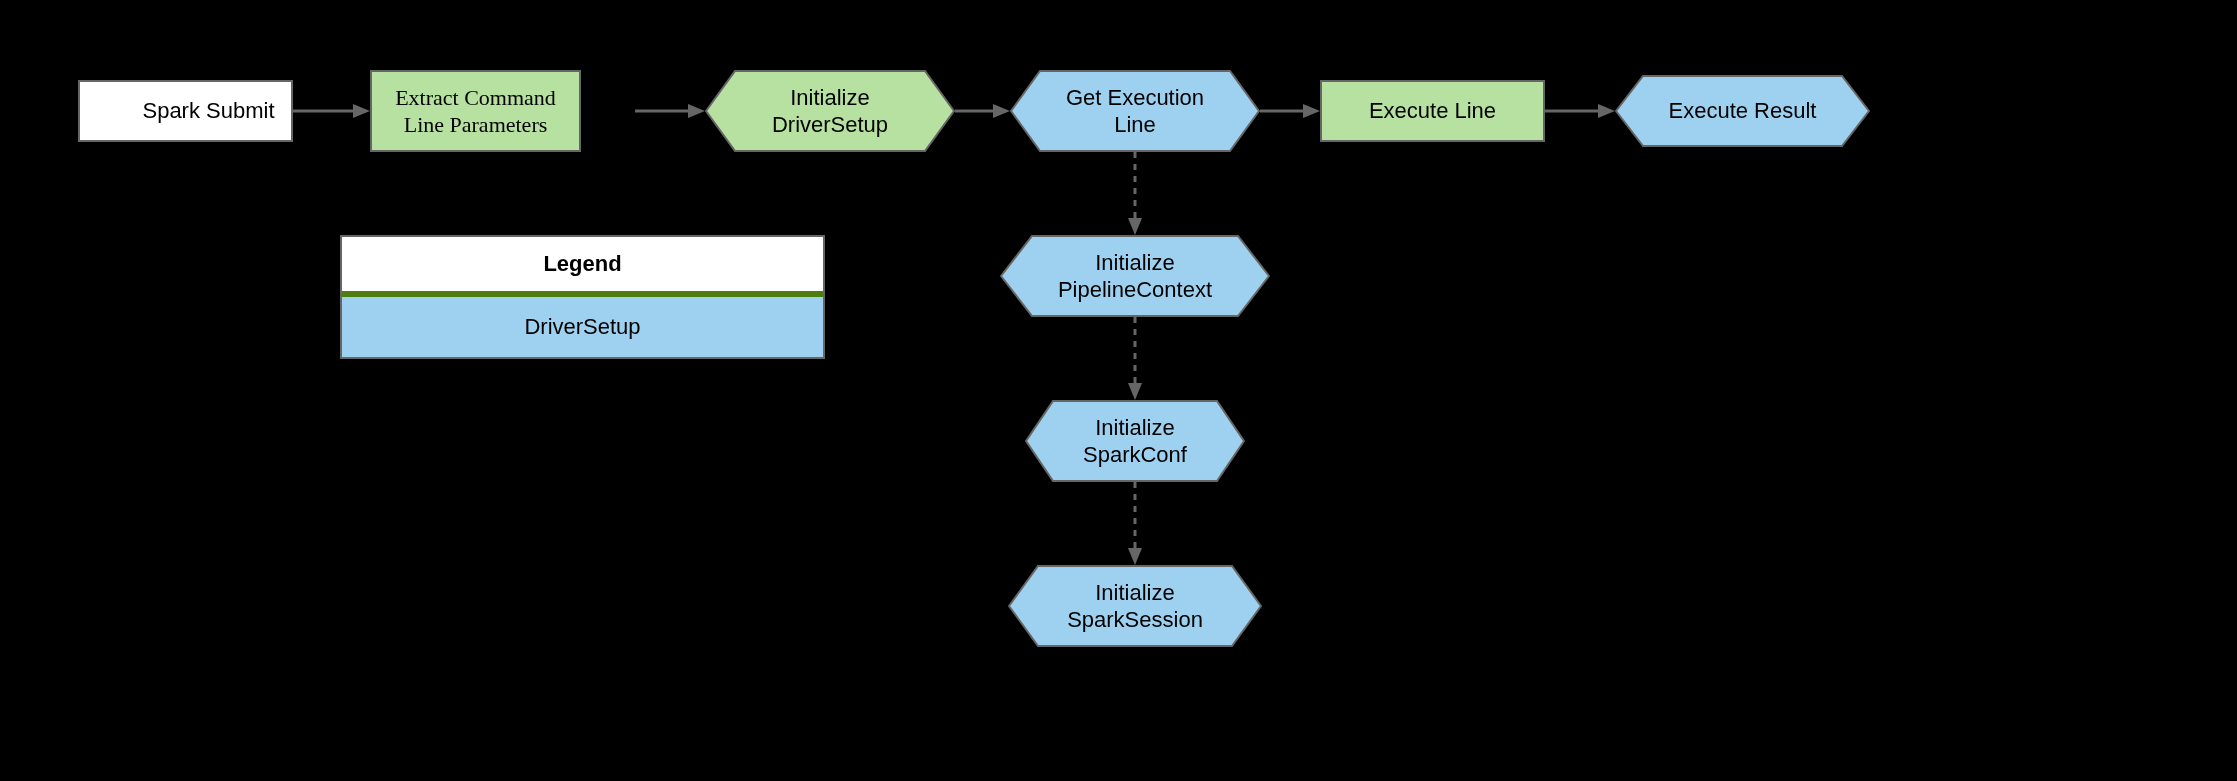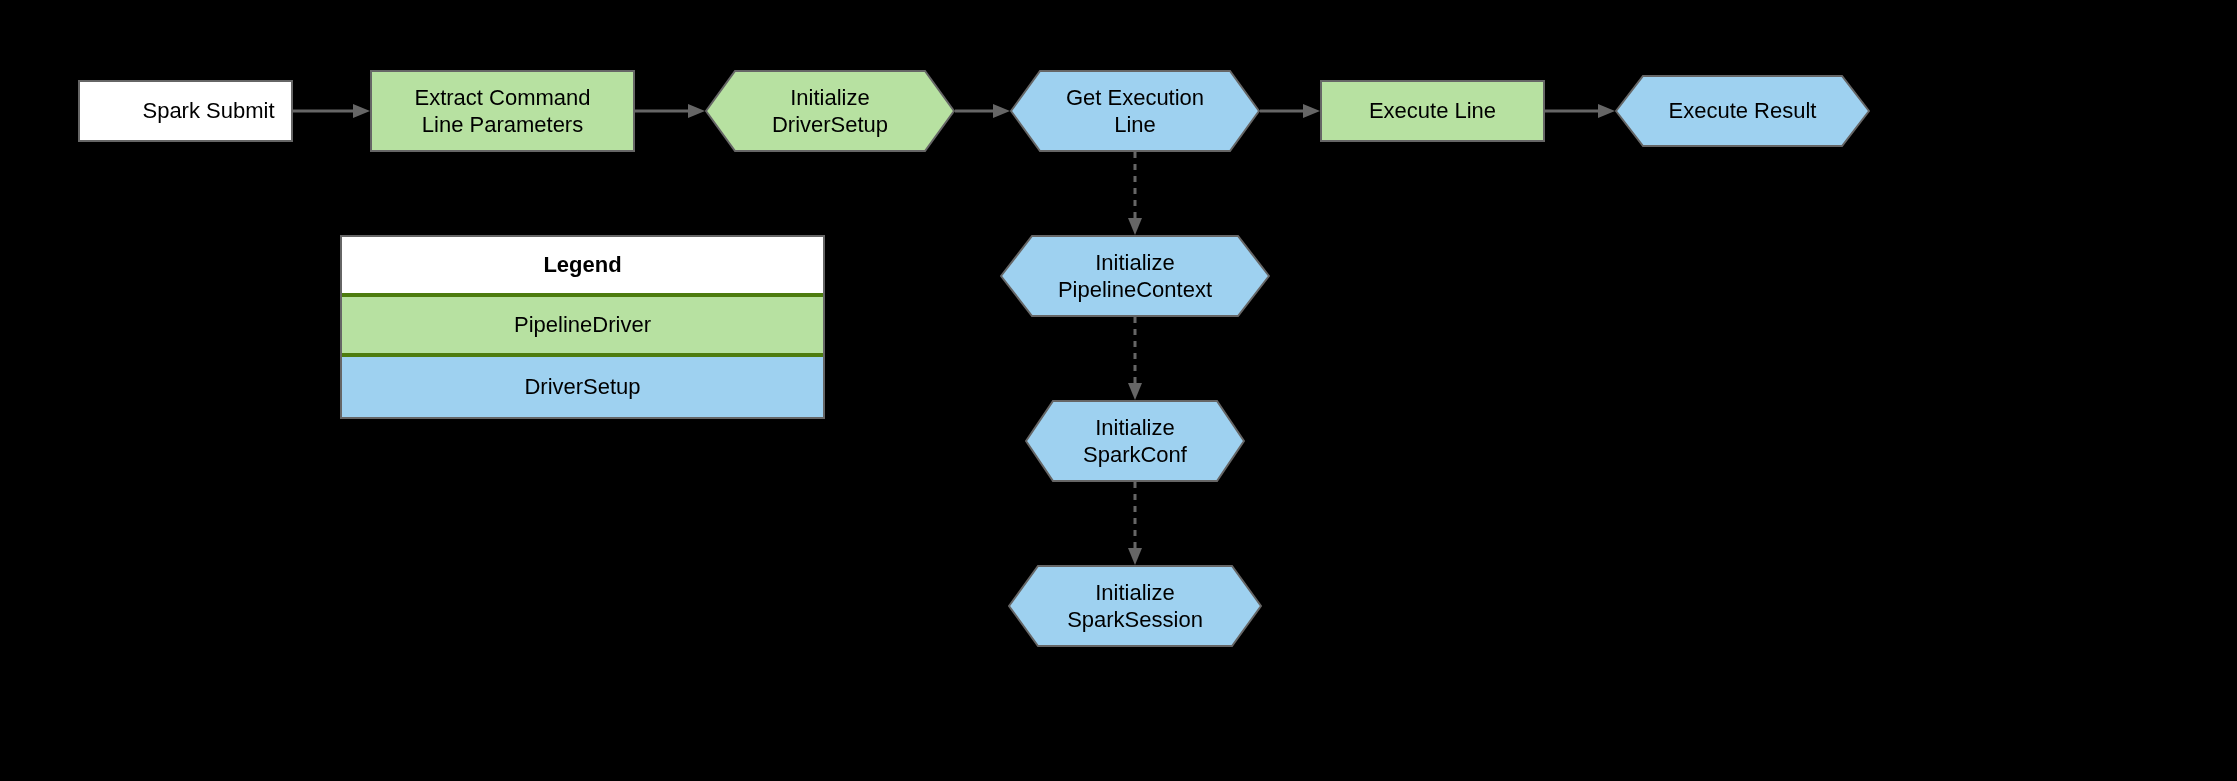--- a/index.html
+++ b/index.html
@@ -44,33 +44,33 @@
   .legend {
     position: absolute;
     border: 2px solid #666;
     font-size: 22px;
   }
   .legend-row {
     height: 60px;
     display: flex;
     align-items: center;
     justify-content: center;
-    border-bottom: 4px solid #4d7c0f;
+    border-bottom: 6px solid #4d7c0f;
   }
   .legend-row:last-child { border-bottom: none; }
   .legend-title { font-weight: bold; background: #fff; }
 </style>
 </head>
 <body>
 
 <div class="node rect white-bg" style="left:78px; top:80px; width:215px; height:62px;padding-left:46px;">
   <span>Spark Submit</span>
 </div>
 
-<div class="node rect green-bg" style="left:370px; top:70px; width:265px; height:82px;">
+<div class="node rect green-bg" style="left:370px; top:70px; width:211px; height:82px;font-family:Liberation Serif, serif;">
   <span style="white-space:pre-line;">Extract Command
 Line Parameters</span>
 </div>
 
 <div class="hex" style="left:705px; top:70px; width:250px; height:82px;">
   <svg viewBox="0 0 250 82" preserveAspectRatio="none">
     <polygon points="30,1 220,1 249,41 220,81 30,81 1,41" fill="#b7e1a1" stroke="#666" stroke-width="2"></polygon>
   </svg>
   <span style="white-space:pre-line;">Initialize
 DriverSetup</span>
@@ -114,21 +114,20 @@
 <div class="hex" style="left:1008px; top:565px; width:254px; height:82px;">
   <svg viewBox="0 0 254 82" preserveAspectRatio="none">
     <polygon points="30,1 224,1 253,41 224,81 30,81 1,41" fill="#9ed1f0" stroke="#666" stroke-width="2"></polygon>
   </svg>
   <span style="white-space:pre-line;">Initialize
 SparkSession</span>
 </div>
 
 <div class="legend" style="left:340px; top:235px; width:485px;">
   <div class="legend-row legend-title">Legend</div>
-  <div class="legend-row green-bg">PipelineDriver</div>
   <div class="legend-row blue-bg">DriverSetup</div>
 </div>
 
 <svg class="arrow" style="left:293px; top:100px; width:77px; height:22px;">
   <line class="arrow-line" x1="0" y1="11" x2="60" y2="11"></line>
   <polygon class="arrow-head" points="60,4 77,11 60,18"></polygon>
 </svg>
 
 <svg class="arrow" style="left:635px; top:100px; width:70px; height:22px;">
   <line class="arrow-line" x1="0" y1="11" x2="53" y2="11"></line>

